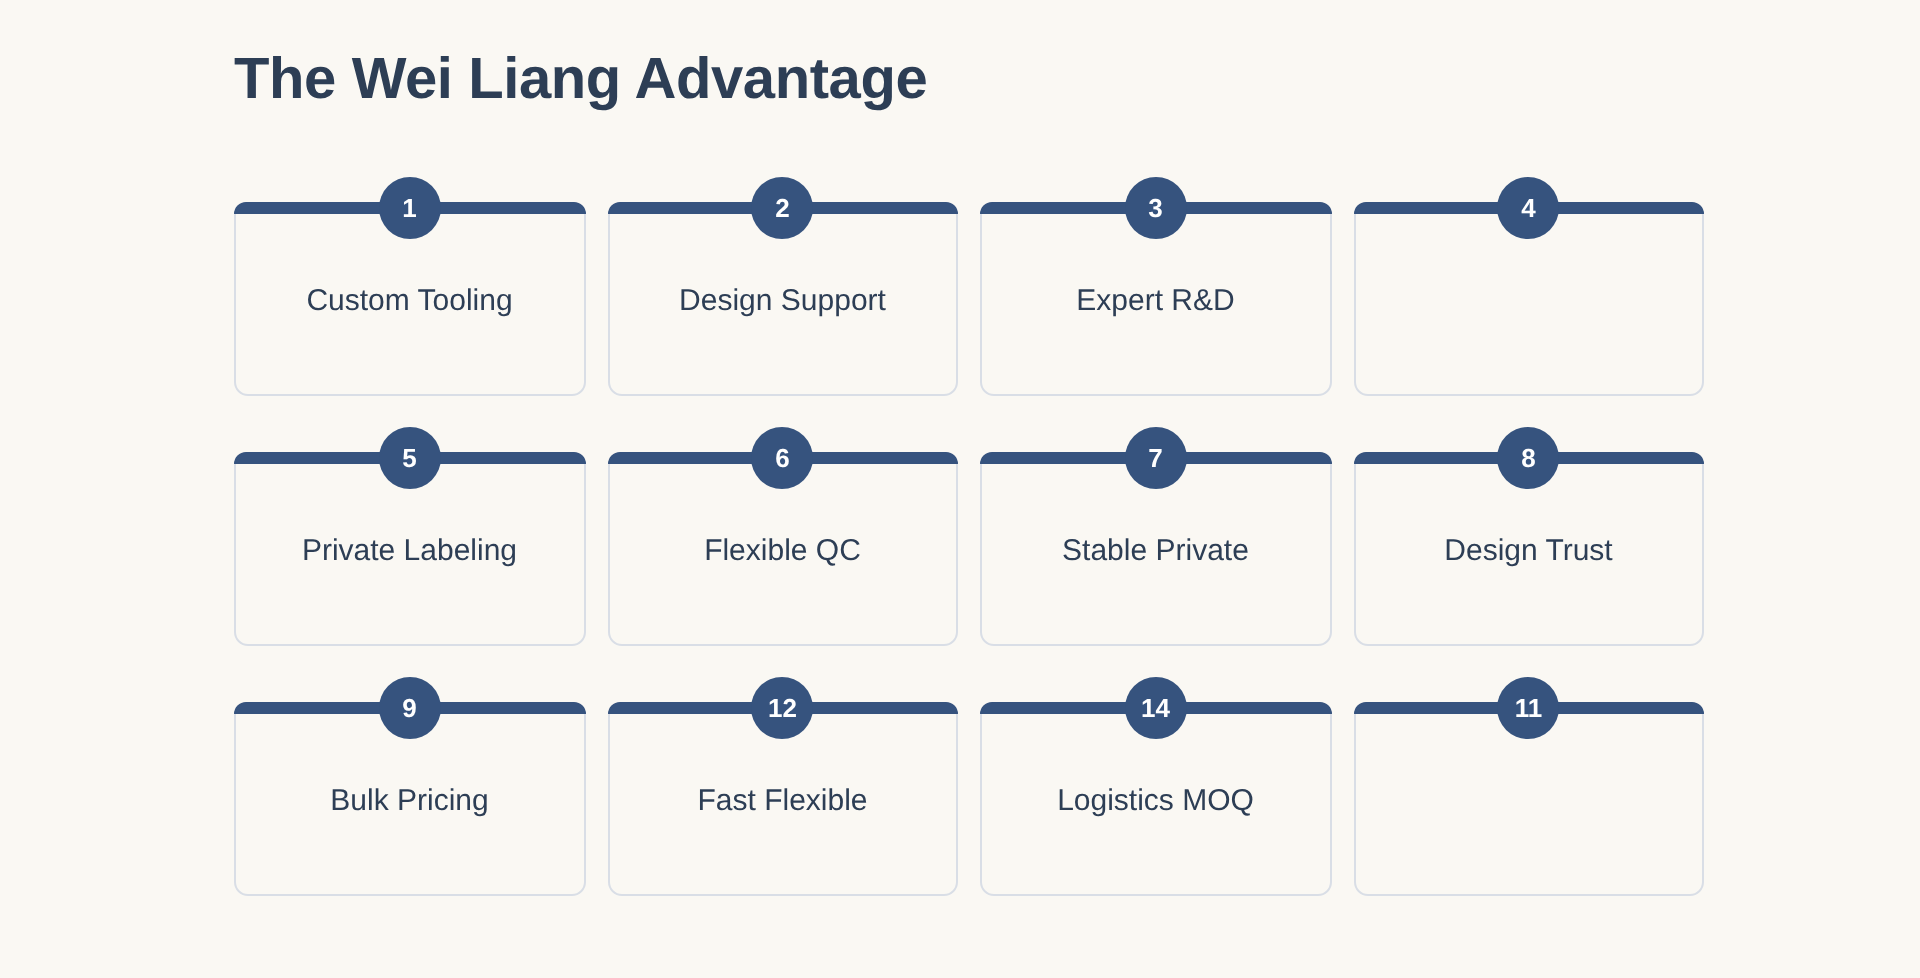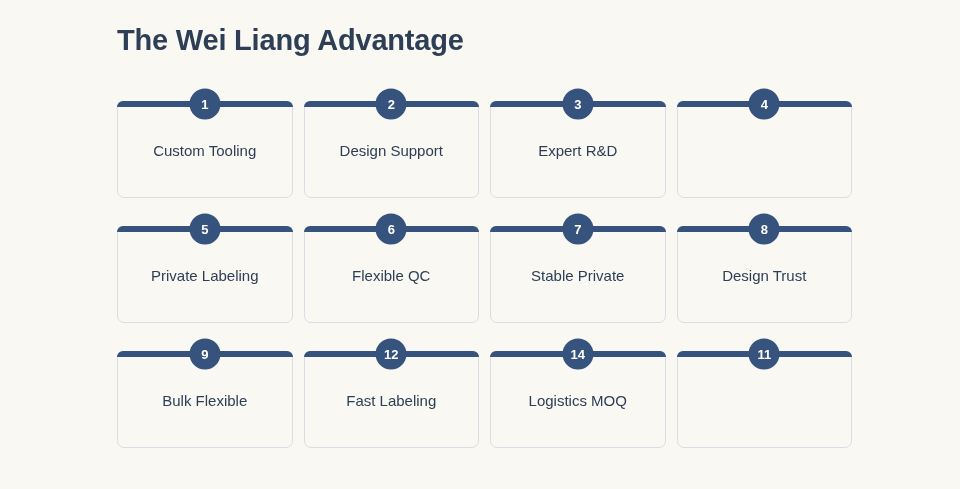--- a/index.html
+++ b/index.html
@@ -134,26 +134,26 @@
         <div class="card-label">Stable Private</div>
       </div>
       <div class="card">
         <div class="card-bar"></div>
         <div class="card-badge">8</div>
         <div class="card-label">Design Trust</div>
       </div>
       <div class="card">
         <div class="card-bar"></div>
         <div class="card-badge">9</div>
-        <div class="card-label">Bulk Flexible</div>
+        <div class="card-label">Bulk Pricing</div>
       </div>
       <div class="card">
         <div class="card-bar"></div>
         <div class="card-badge">12</div>
-        <div class="card-label">Fast Labeling</div>
+        <div class="card-label">Fast Flexible</div>
       </div>
       <div class="card">
         <div class="card-bar"></div>
         <div class="card-badge">14</div>
         <div class="card-label">Logistics MOQ</div>
       </div>
       <div class="card">
         <div class="card-bar"></div>
         <div class="card-badge">11</div>
       </div>

